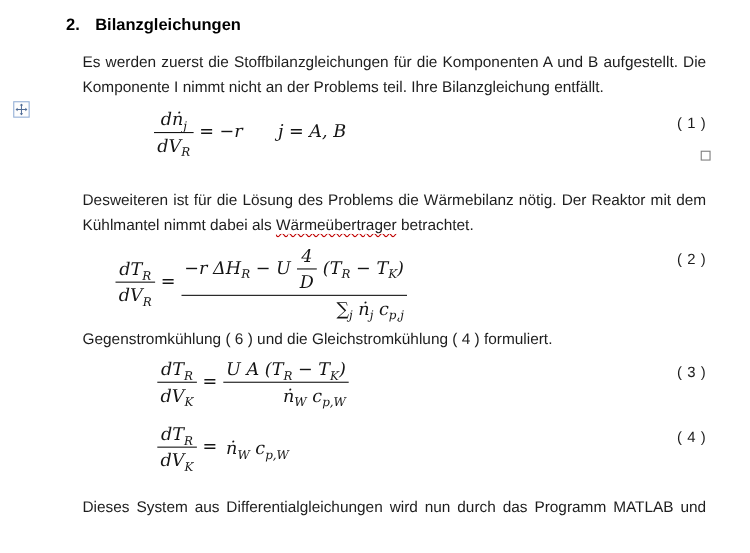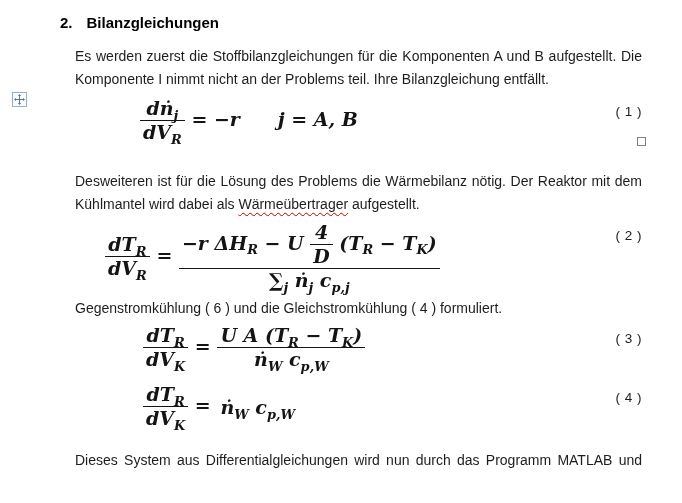--- a/index.html
+++ b/index.html
@@ -30,29 +30,28 @@
     text-decoration-color:#c00000;
     text-decoration-thickness:1px;
     text-underline-offset:3px;
   }
   
   .eq-row { position:relative; }
   .eq-content {
     display:inline-block;
     font-family:"DejaVu Serif", serif;
     font-style:italic;
-    font-size:19px; line-height:19px;
+    font-size:16px; line-height:19px;
     color:#141414;
     white-space:nowrap;
-    font-weight:bold;
   }
   .eq-content sub { font-size:68%; line-height:0; font-style:italic; }
   .frac { display:inline-block; vertical-align:middle; text-align:center; }
   .frac > .num { display:block; padding:0 3px 2px; border-bottom:1px solid #141414; }
-  .frac > .den { display:block; padding:2px 3px 0; }
+  .frac > .den { display:block; padding:2px 3px 0;text-align:right; }
   .eq-label {
     position:absolute; right:0; top:5px;
     font-family:"Liberation Sans", sans-serif;
     font-style:normal;
     font-size:13.5px; line-height:16px; color:#1d1d1d;
     letter-spacing:0.5px;
   }
   
   .move-handle {
     position:absolute; left:12px; top:92px;
@@ -91,21 +90,21 @@
     <span class="line last">Komponente I nimmt nicht an der Problems teil. Ihre Bilanzgleichung entfällt.</span>
   </div>
 
   <div class="eq-row eq1">
     <span class="eq-content"><span class="frac"><span class="num">dṅ<sub>j</sub></span><span class="den">dV<sub>R</sub></span></span> = −r  j = A, B</span>
     <span class="eq-label">( 1 )</span>
   </div>
 
   <div class="para p2">
     <span class="line">Desweiteren ist für die Lösung des Problems die Wärmebilanz nötig. Der Reaktor mit dem</span>
-    <span class="line last"><span>Kühlmantel wird dabei als </span><span class="squiggle">Wärmeübertrager</span><span> aufgestellt.</span></span>
+    <span class="line last"><span>Kühlmantel nimmt dabei als </span><span class="squiggle">Wärmeübertrager</span><span> betrachtet.</span></span>
   </div>
 
   <div class="eq-row eq2">
     <span class="eq-content"><span class="frac"><span class="num">dT<sub>R</sub></span><span class="den">dV<sub>R</sub></span></span> = <span class="frac"><span class="num">−r ΔH<sub>R</sub> − U <span class="frac"><span class="num">4</span><span class="den">D</span></span> (T<sub>R</sub> − T<sub>K</sub>)</span><span class="den">∑<sub>j</sub> ṅ<sub>j</sub> c<sub>p,j</sub></span></span></span>
     <span class="eq-label">( 2 )</span>
   </div>
 
   <div class="para p3">
     <span class="line last">Gegenstromkühlung ( 6 ) und die Gleichstromkühlung ( 4 ) formuliert.</span>
   </div>

